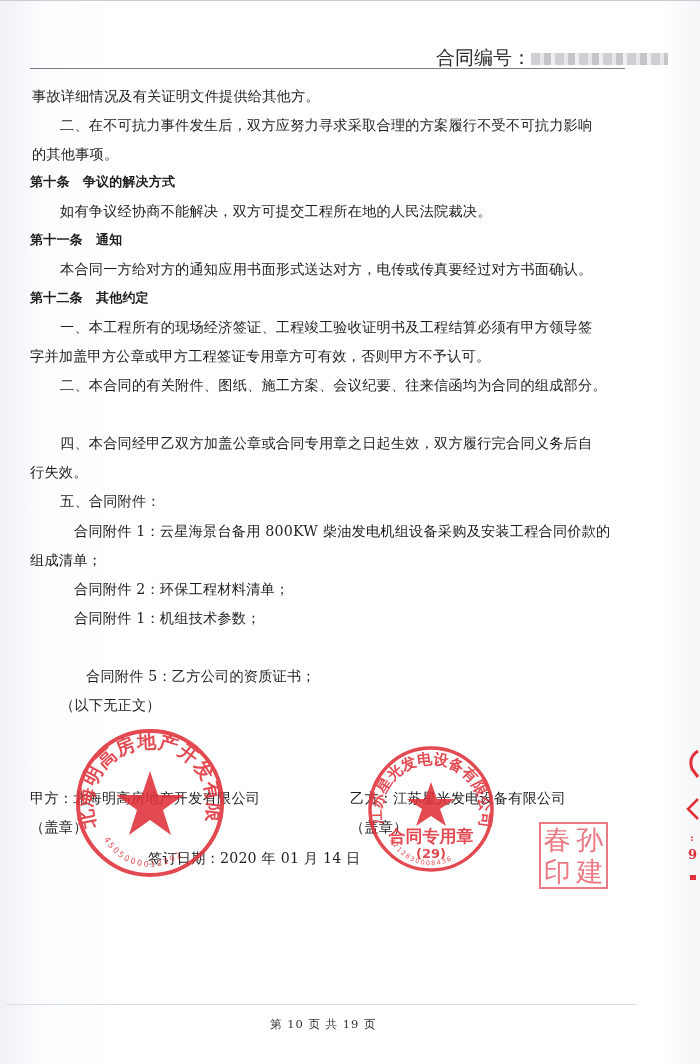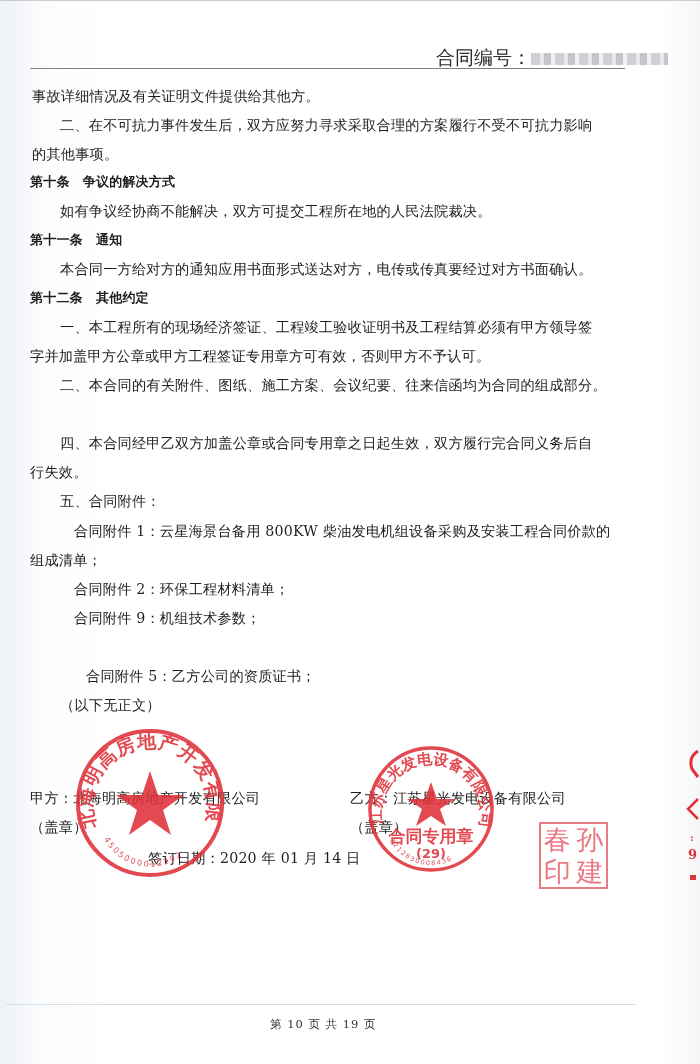--- a/index.html
+++ b/index.html
@@ -77,21 +77,21 @@
   <div class="line heading" style="left:30px; top:288px;">第十二条　其他约定</div>
   <div class="line" style="left:60px; top:317px;">一、本工程所有的现场经济签证、工程竣工验收证明书及工程结算必须有甲方领导签</div>
   <div class="line" style="left:30px; top:346px;">字并加盖甲方公章或甲方工程签证专用章方可有效，否则甲方不予认可。</div>
   <div class="line" style="left:60px; top:375px;">二、本合同的有关附件、图纸、施工方案、会议纪要、往来信函均为合同的组成部分。</div>
   <div class="line" style="left:60px; top:433px;">四、本合同经甲乙双方加盖公章或合同专用章之日起生效，双方履行完合同义务后自</div>
   <div class="line" style="left:30px; top:462px;">行失效。</div>
   <div class="line" style="left:60px; top:491px;">五、合同附件：</div>
   <div class="line" style="left:74px; top:521px;">合同附件 1：云星海景台备用 800KW 柴油发电机组设备采购及安装工程合同价款的</div>
   <div class="line" style="left:30px; top:550px;">组成清单；</div>
   <div class="line" style="left:74px; top:579px;">合同附件 2：环保工程材料清单；</div>
-  <div class="line" style="left:74px; top:608px;">合同附件 9：机组技术参数；</div>
+  <div class="line" style="left:74px; top:608px;">合同附件 1：机组技术参数；</div>
   <div class="line" style="left:74px; top:666px;margin-left:12px;">合同附件 5：乙方公司的资质证书；</div>
   <div class="line" style="left:60px; top:695px;">（以下无正文）</div>
 
   <div class="line" style="left:30px; top:788px;">甲方：北海明高房地产开发有限公司</div>
   <div class="line" style="left:30px; top:817px;">（盖章）</div>
   <div class="line" style="left:350px; top:788px;">乙方：江苏星光发电设备有限公司</div>
   <div class="line" style="left:350px; top:817px;">（盖章）</div>
   <div class="line" style="left:148px; top:848px;">签订日期：2020 年 01 月 14 日</div>
 
   <div class="stamp" style="left:74px; top:726px; opacity:.88;">

